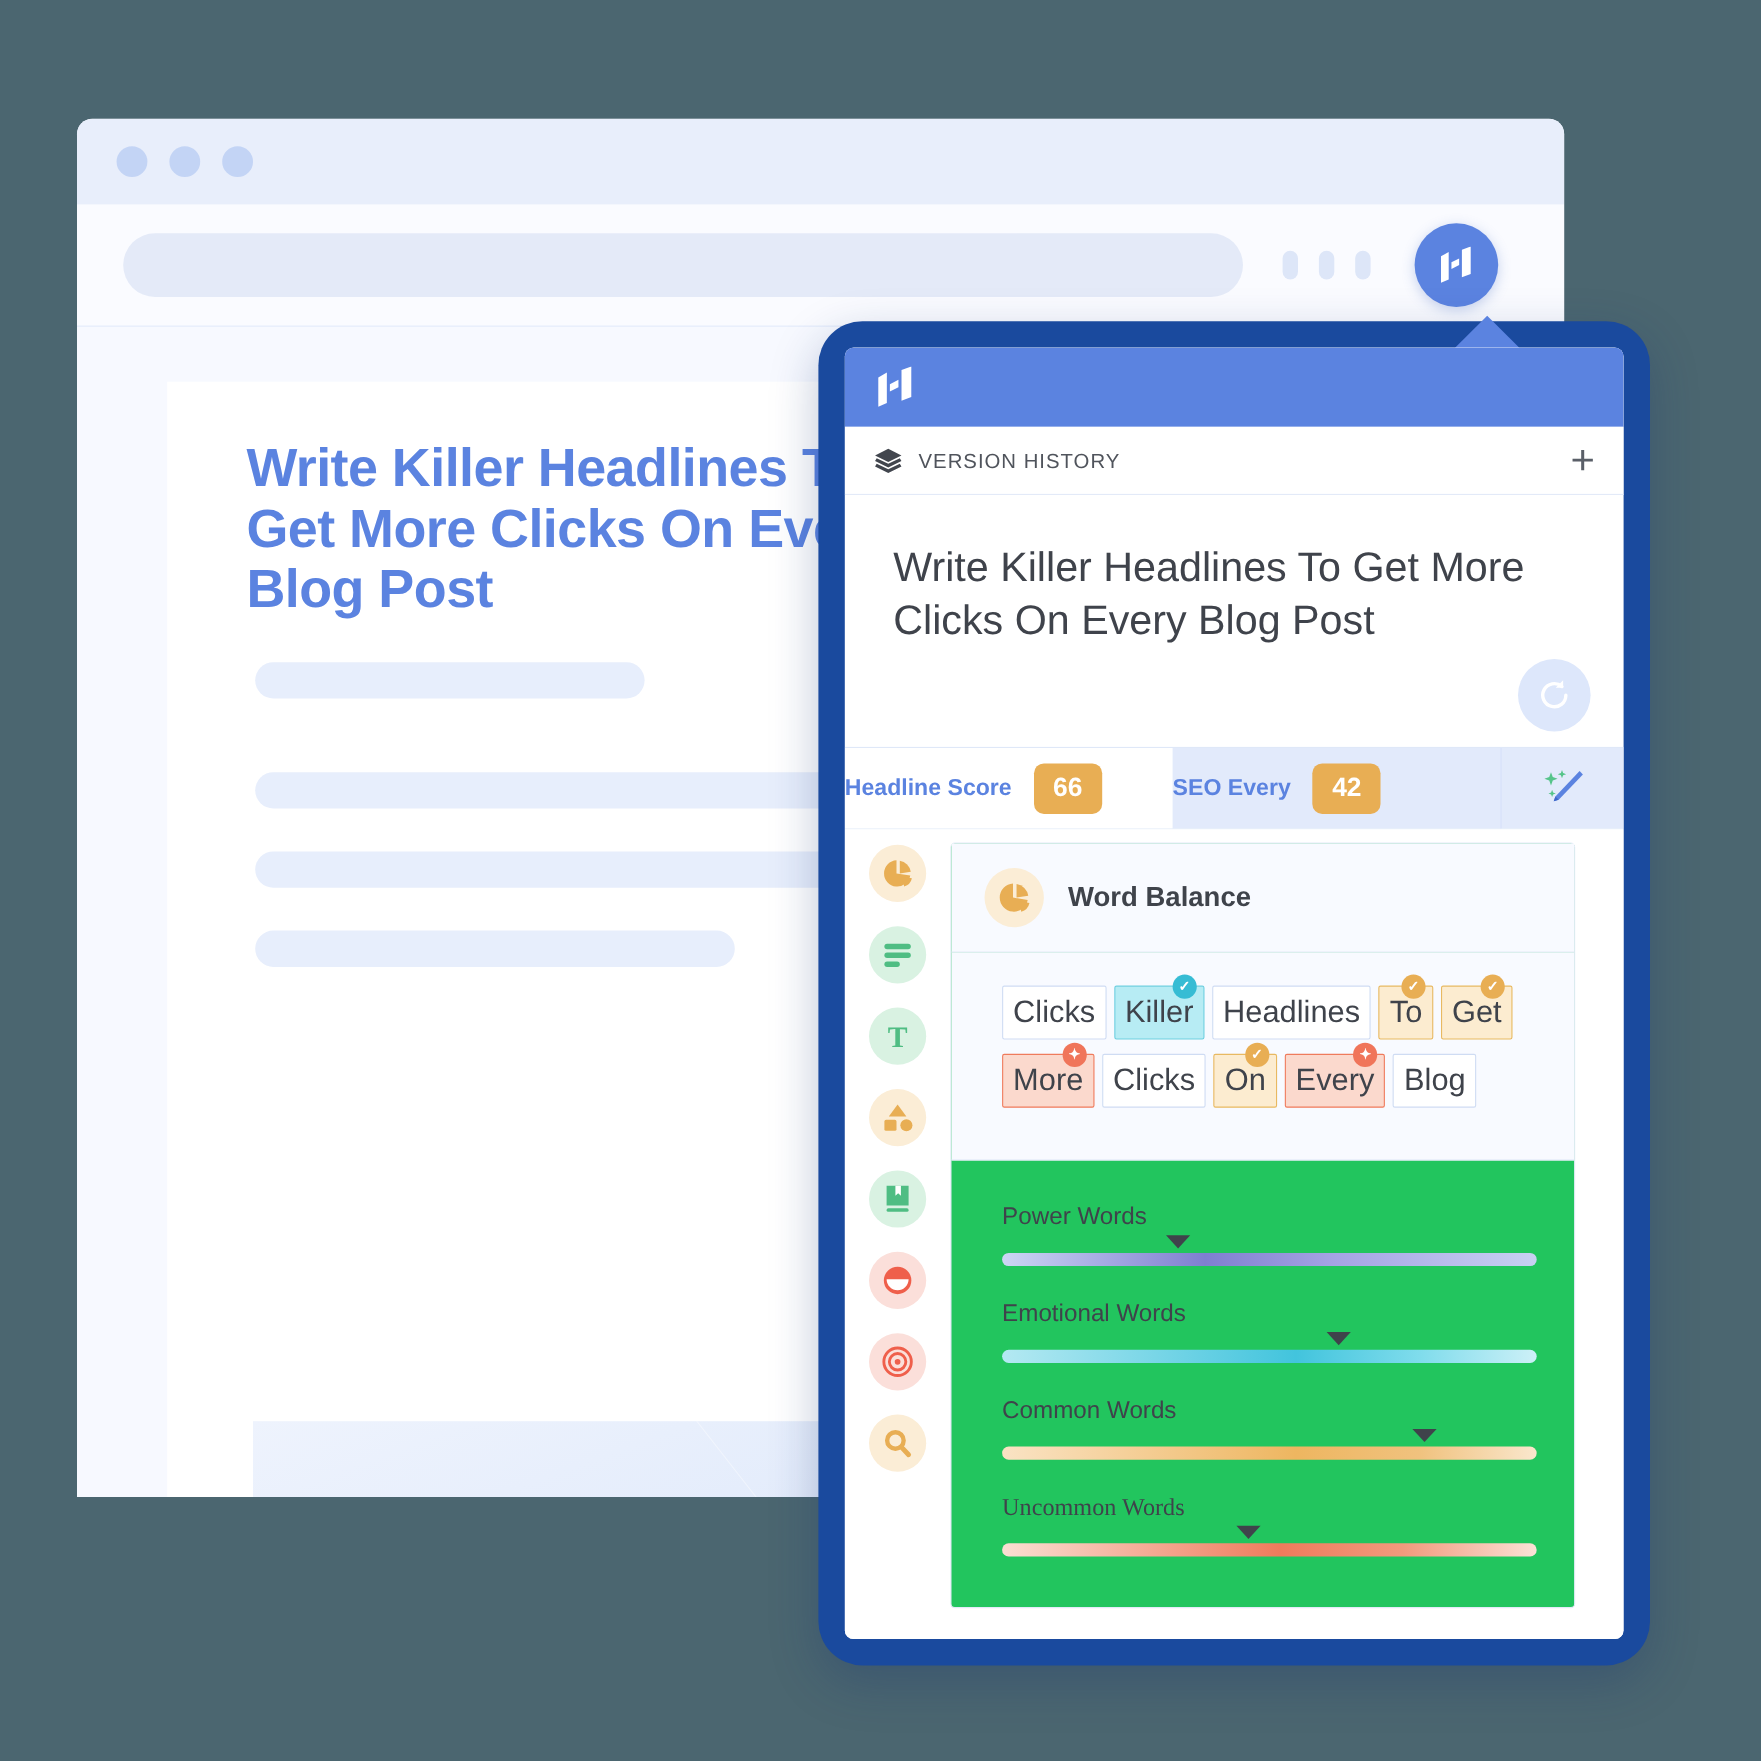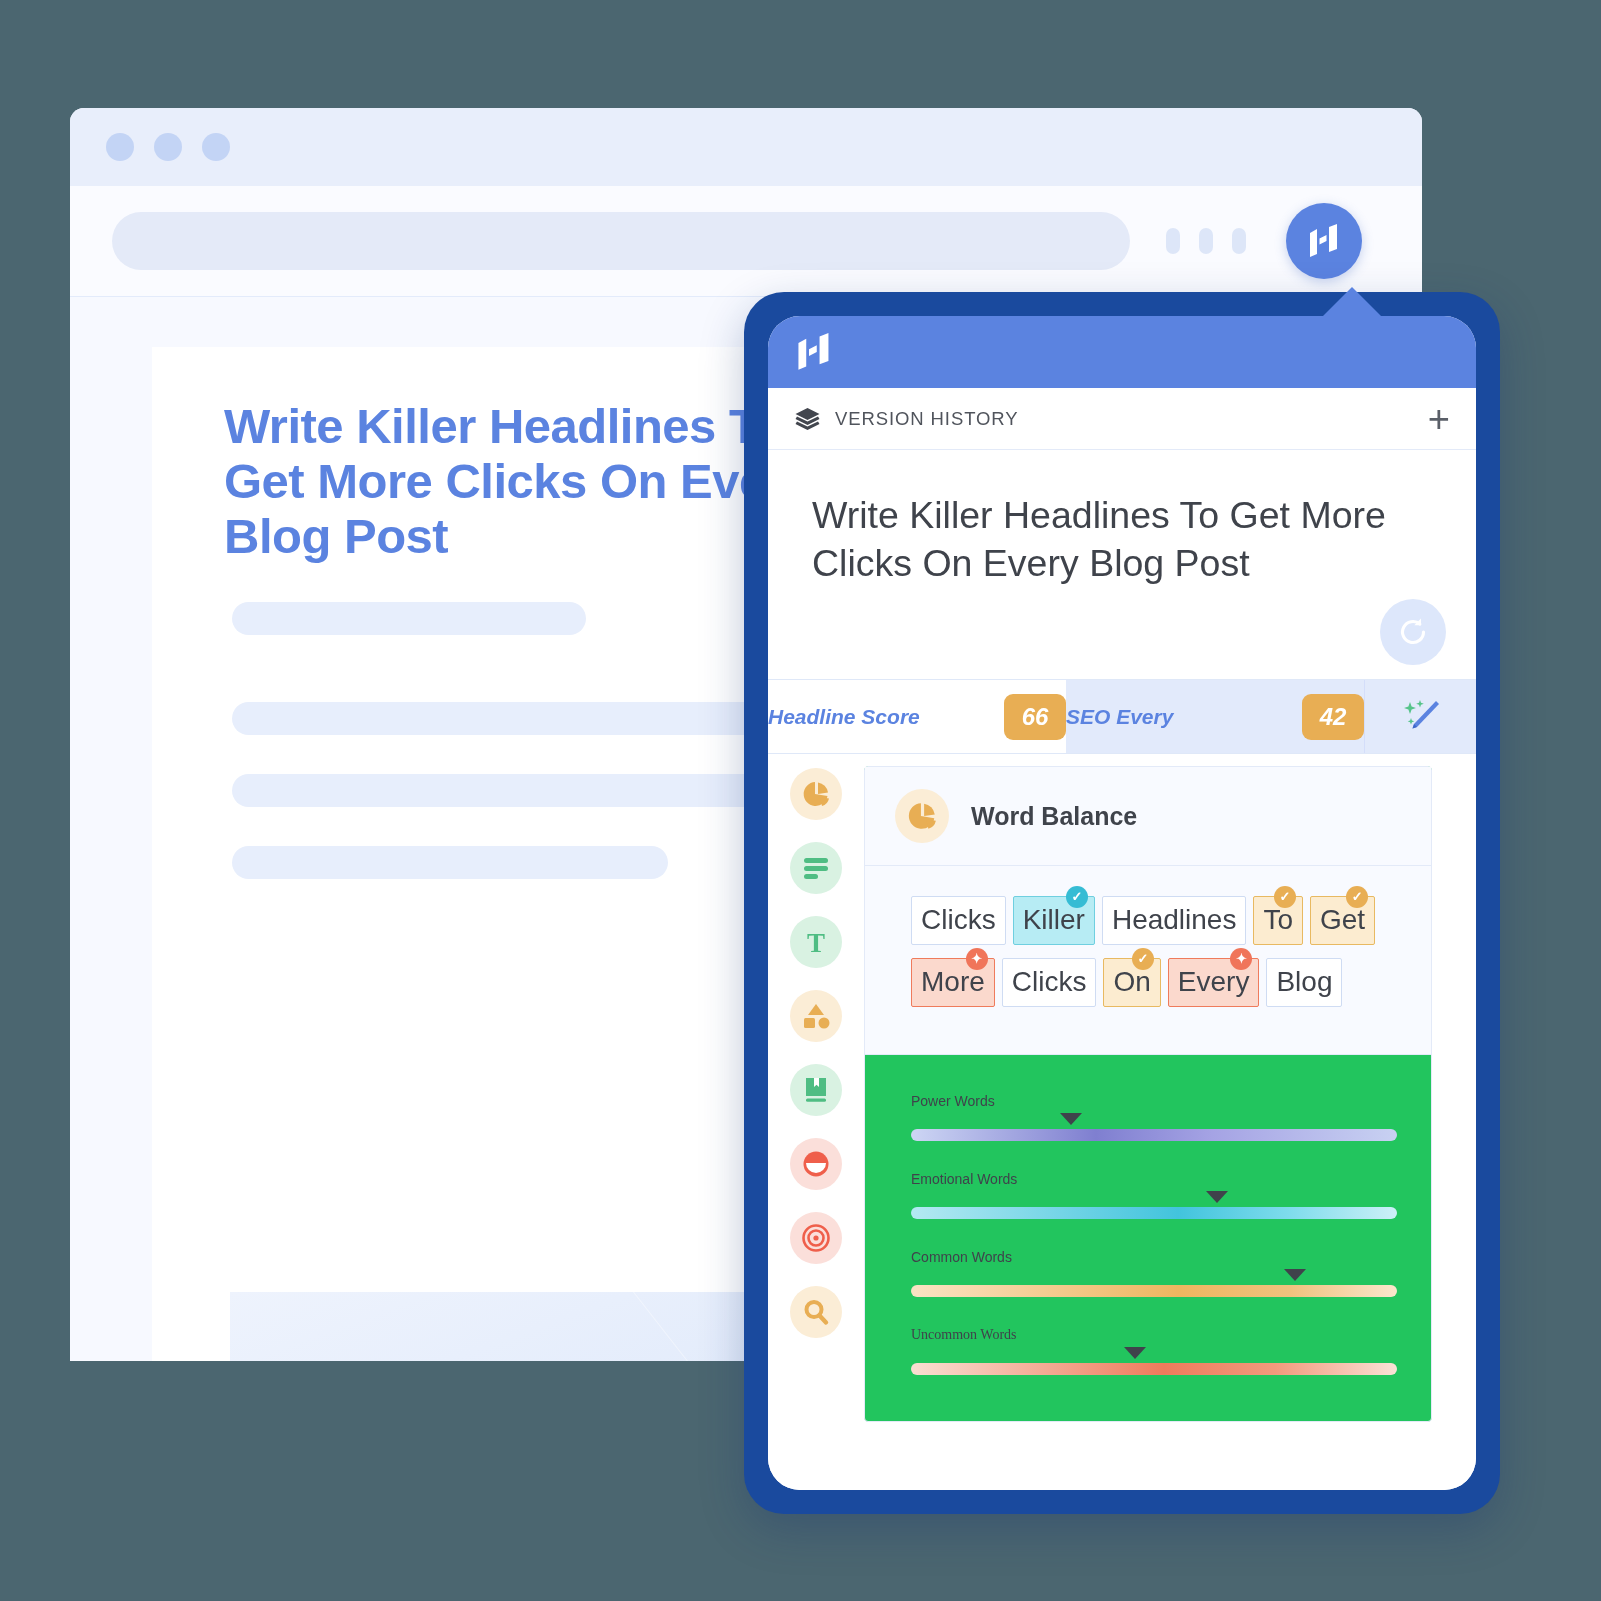--- a/index.html
+++ b/index.html
@@ -71,21 +71,21 @@
   
   .ext-frame {
     position: absolute; left: 744px; top: 292px;
     width: 756px; height: 1222px;
     background: #1a4a9e; border-radius: 40px;
     box-shadow: 0 16px 44px rgba(20,50,110,.28);
   }
   .ext-panel {
     position: absolute; left: 768px; top: 316px;
     width: 708px; height: 1174px;
-    background: #fff; border-radius: 32px;
+    background: #fff; border-radius: 8px;
     overflow: hidden;
     display: flex; flex-direction: column;
   }
   .ext-pointer {
     position: absolute; left: 1318px; top: 287px;
     width: 0; height: 0;
     border-left: 34px solid transparent; border-right: 34px solid transparent;
     border-bottom: 34px solid #5b83e0;
   }
   .ext-header {
@@ -110,22 +110,22 @@
   .headline-text {
     font-size: 37.5px; line-height: 1.27; color: #3f434b; font-weight: 400;
   }
   .refresh-btn {
     position: absolute; right: 30px; bottom: 14px;
     width: 66px; height: 66px; border-radius: 50%;
     background: #dde7fb; display:flex; align-items:center; justify-content:center;
   }
   .tabs { display: flex; height: 74px; border-bottom: 1px solid #dfe8f8; }
   .tab {
-    flex: 1; display: flex; align-items: center; justify-content: space-between; gap: 20px;
-    font-size: 21px; color: #5b83e0; font-weight: 600; cursor: pointer; font-style: italic;
+    flex: 1; display: flex; align-items: center; justify-content: flex-start; gap: 20px;
+    font-size: 21px; color: #5b83e0; font-weight: 600; cursor: pointer;
   }
   .tab.active { background: #fff; }
   .tab.inactive { background: #e2eafb; }
   .tab-wand { flex: 0 0 112px; background:#e2eafb; display:flex; align-items:center; justify-content:center; border-left: 1px solid #d4defa; }
   .score-badge {
     min-width: 62px; height: 46px; border-radius: 9px; background: #e8ae54;
     color: #fff; font-size: 24px; font-weight: 600;
     display: flex; align-items: center; justify-content: center; padding: 0 10px;
   }
   .ext-body { flex: 1; display: flex; background: #fff; overflow: hidden; }
@@ -157,21 +157,21 @@
     width: 22px; height: 22px; border-radius: 50%;
     display:flex; align-items:center; justify-content:center;
     font-size: 13px; color:#fff; font-weight:700;
   }
   .b-emotional { background:#36bcd4; }
   .b-common    { background:#e8ae54; }
   .b-uncommon  { background:#f0755a; }
   .sliders { padding: 38px 34px 30px 46px; }
   .slider-block { margin-bottom: 30px; }
   .slider-block:last-child { margin-bottom: 16px; font-family: Liberation Serif, serif; }
-  .slider-label { font-size: 14px; color: #3f434b; margin-bottom: 4px; }
+  .slider-label { font-size: 22px; color: #3f434b; margin-bottom: 4px; }
   .slider-track-wrap { position: relative; padding-top: 16px; }
   .slider-marker {
     position: absolute; top: 0; width: 0; height: 0;
     border-left: 11px solid transparent; border-right: 11px solid transparent;
     border-top: 12px solid #3f434b; transform: translateX(-11px);
   }
   .slider-track { height: 12px; border-radius: 6px; }
   .t-power     { background: linear-gradient(90deg,#cdd6f4 0%, #7f7fd0 38%, #a5a3e4 62%, #c8d1f2 100%); }
   .t-emotional { background: linear-gradient(90deg,#b4e9f2 0%, #42c4dd 55%, #7fdcec 78%, #cdf0f7 100%); }
   .t-common    { background: linear-gradient(90deg,#fae3c4 0%, #eeb660 55%, #f0c27e 78%, #fae7cd 100%); }

